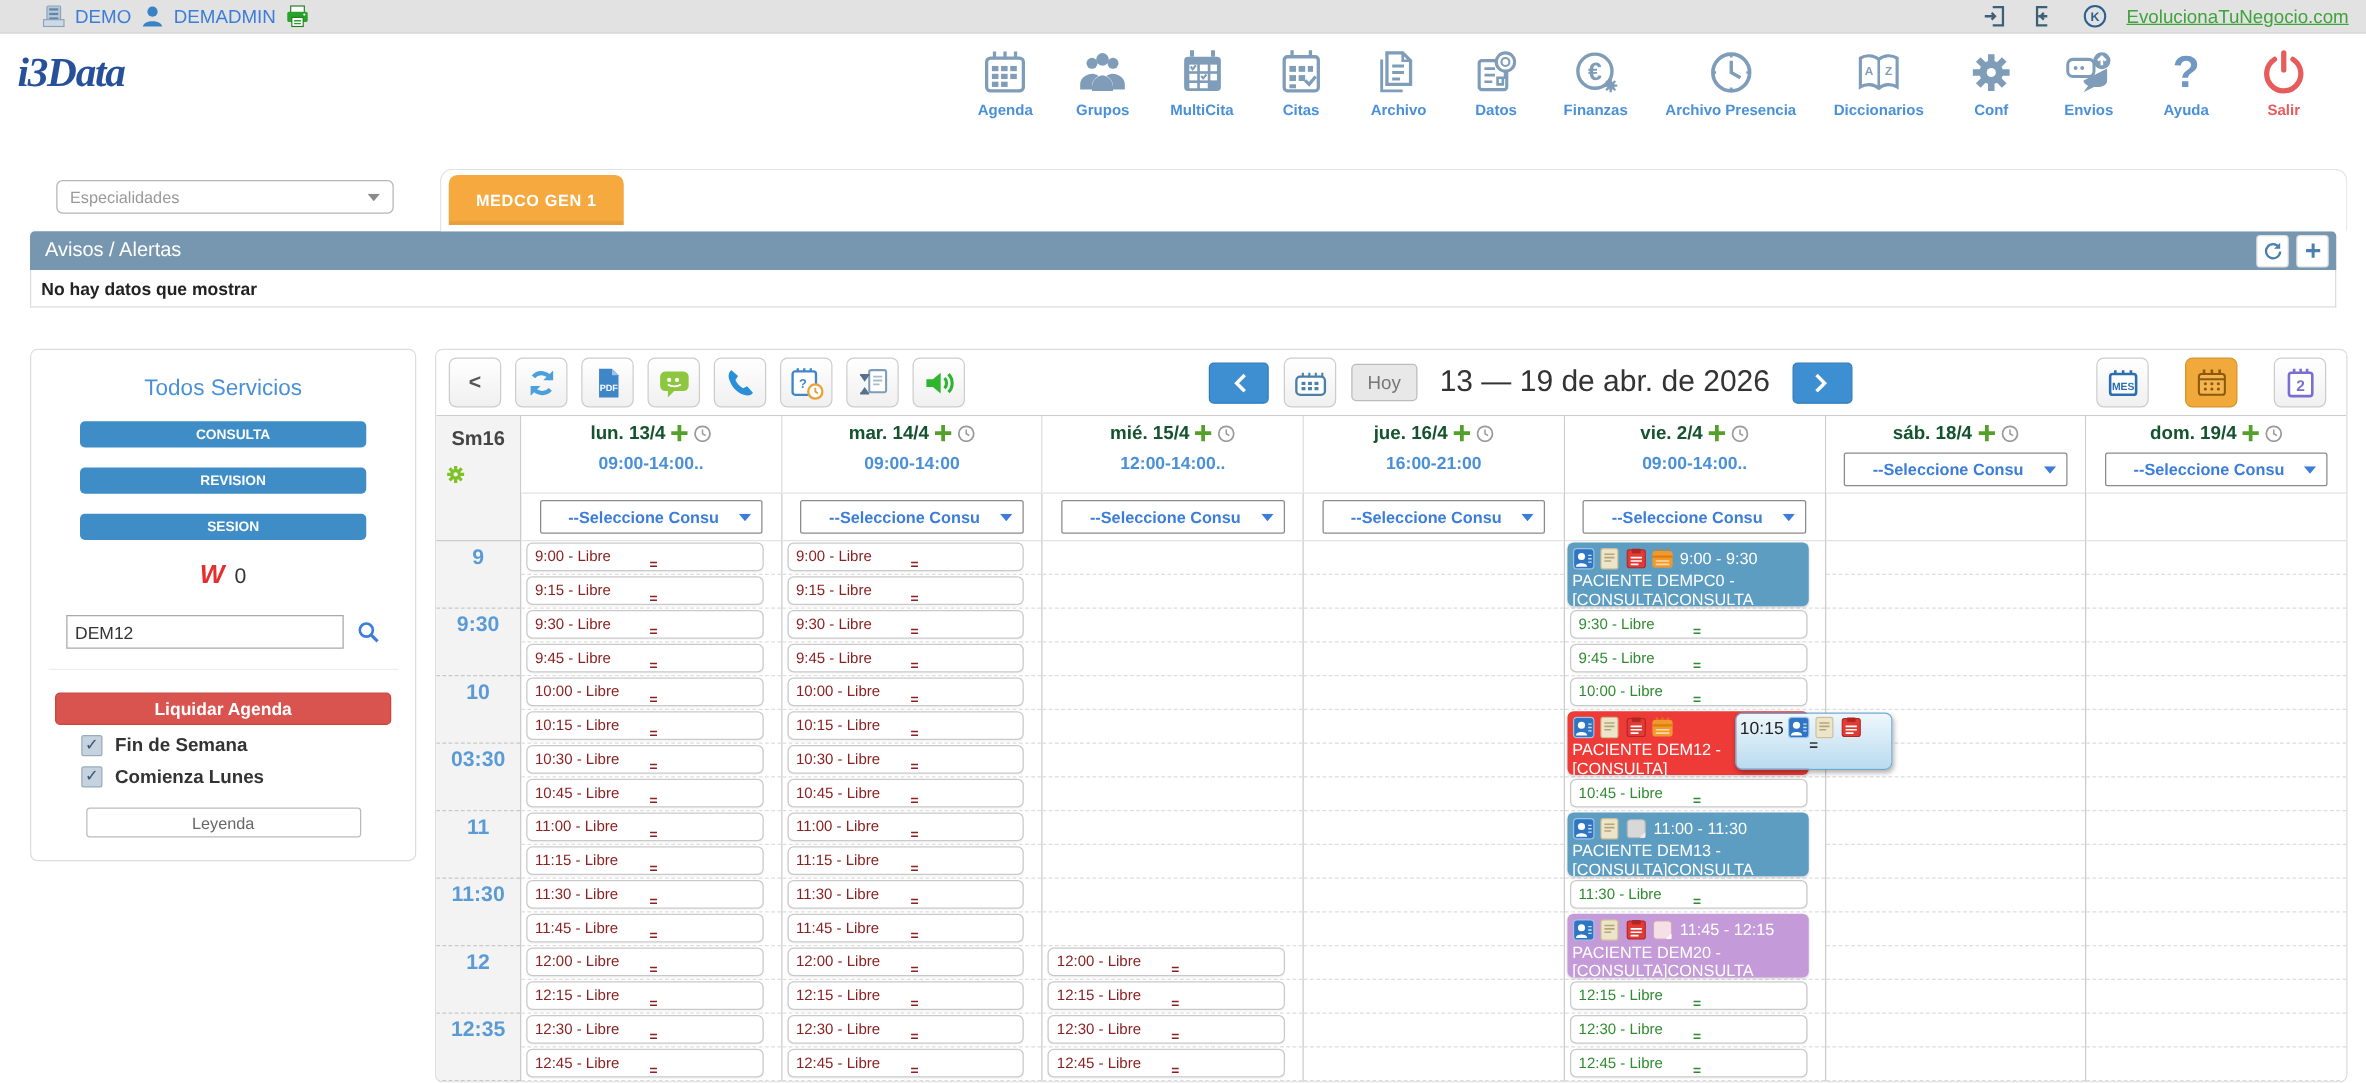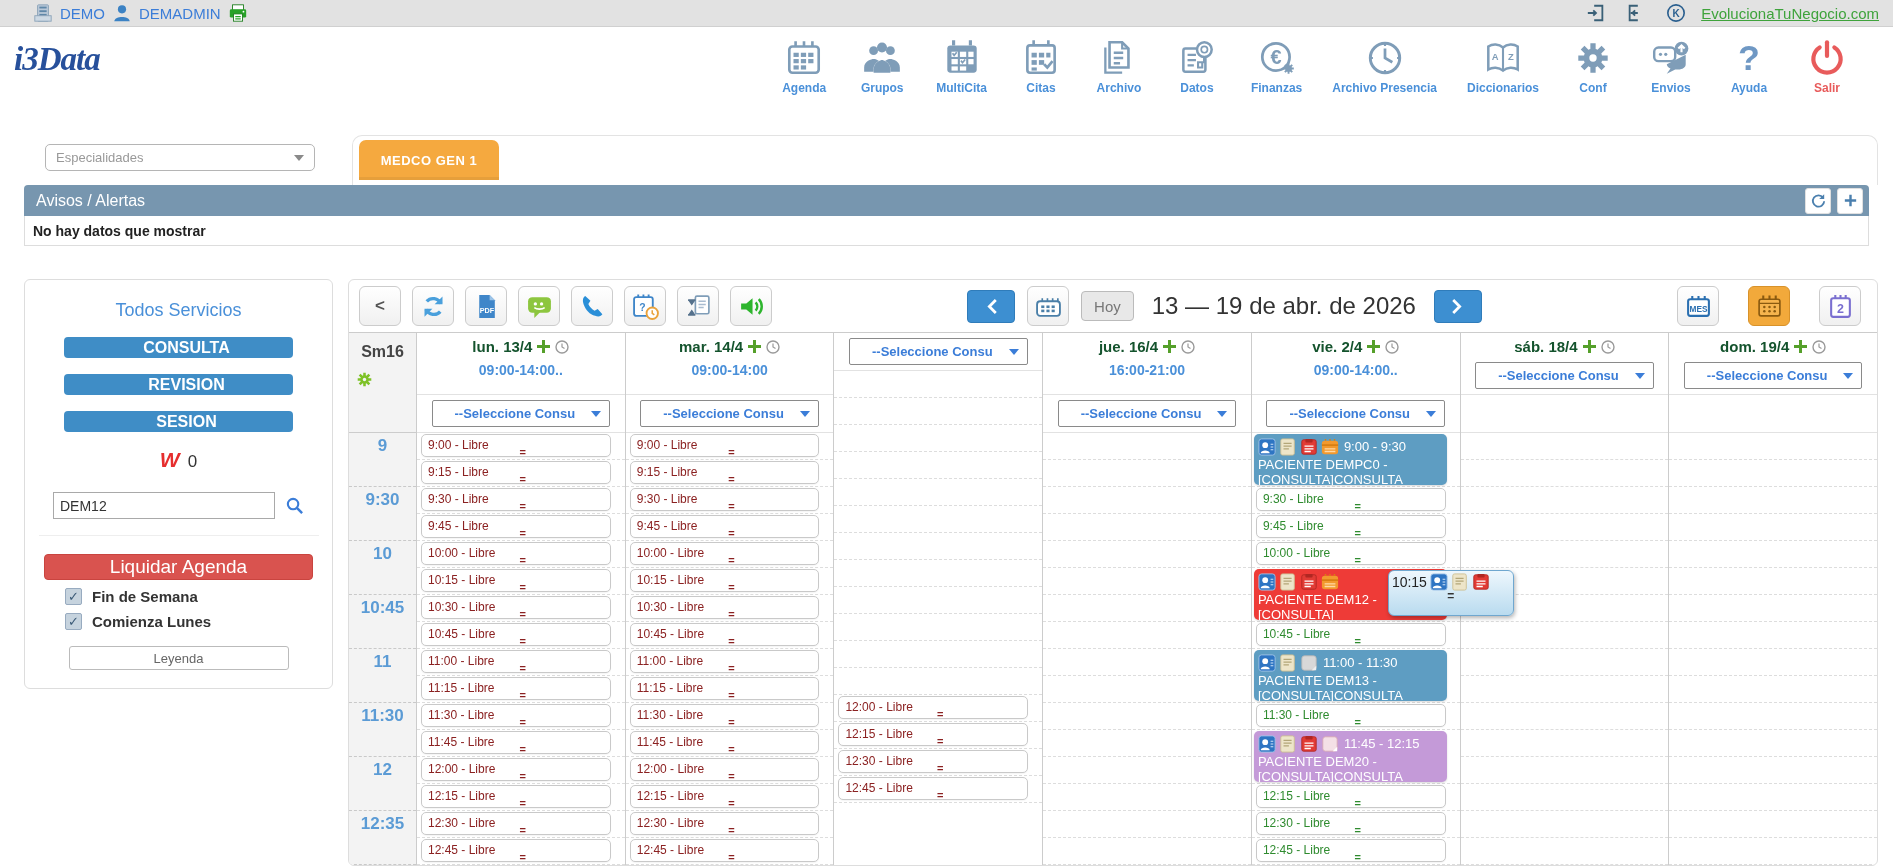--- a/index.html
+++ b/index.html
@@ -50,32 +50,32 @@
     display:flex; align-items:center; font-size:14px; font-weight:bold; color:#222; padding-left:8px; }
 
   
   .main { display:flex; align-items:flex-start; padding:0 15px 0 24px; margin-top:33px; gap:15px; }
 
   
   .side-card { width:309px; border:1px solid #ddd; border-radius:6px; background:#fff;
     padding:20px 0 18px 0; min-height:400px; }
   .side-title { text-align:center; color:#4a90d9; font-size:18px; margin-bottom:16px; }
   .svc-btn { display:block; width:229px; margin:0 auto 16px auto; height:21px; background:#3f8dc6;
-    border:none; border-radius:4px; color:#fff; font-weight:bold; font-size:16px;
+    border:none; border-radius:4px; color:#fff; font-weight:bold; font-size:11px;
     font-family:"Liberation Sans",sans-serif; cursor:pointer;padding-left:16px; }
   .wait-row { text-align:center; margin:6px 0 20px 0; font-size:17px; color:#333; }
   .wait-w { color:#e62e2e; font-weight:900; font-size:21px; font-style:italic; margin-right:8px; }
   .search-row { display:flex; align-items:center; justify-content:center; gap:10px;
     padding-bottom:16px; border-bottom:1px solid #eee; width:280px; margin:0 auto; }
   .search-input { width:222px; height:27px; border:1px solid #a9a9a9; font-size:14px;
     color:#333; padding:0 6px; font-family:"Liberation Sans",sans-serif; }
   .mag { width:19px; height:19px; display:inline-flex; cursor:pointer; }
   .liq-btn { display:block; width:269px; margin:18px auto 8px auto; height:26px; background:#d9534f;
-    border:1px solid #c9443f; border-radius:4px; color:#fff; font-size:19px;
-    font-family:"Liberation Sans",sans-serif; cursor:pointer; }
+    border:1px solid #c9443f; border-radius:4px; color:#fff; font-size:14px;
+    font-family:"Liberation Sans",sans-serif; cursor:pointer;font-weight:bold; }
   .cb-row { display:flex; align-items:center; gap:10px; margin:8px 0 0 40px; }
   .cb-box { width:17px; height:17px; background:#c6d3de; border:1px solid #98abc0; border-radius:2px;
     display:flex; align-items:center; justify-content:center; font-size:13px; font-weight:bold;
     color:#3b5a77; cursor:pointer; font-family:"DejaVu Sans",sans-serif; }
   .cb-label { font-size:15px; font-weight:bold; color:#333; }
   .ley-btn { display:block; width:220px; margin:16px auto 0 auto; height:24px; background:#fff;
     border:1px solid #bbb; border-radius:3px; color:#666; font-size:13px;
     font-family:"Liberation Sans",sans-serif; cursor:pointer; }
 
   
@@ -573,21 +573,21 @@
                 </g>
                 <circle cx="10" cy="10" r="5" fill="#7ec227"></circle>
                 <circle cx="10" cy="10" r="2" fill="#f3f3f3"></circle>
               </svg>
           </span>
         </div>
         <div id="time-gutter-cells">
             <div class="time-cell">9</div>
             <div class="time-cell">9:30</div>
             <div class="time-cell">10</div>
-            <div class="time-cell">10:45</div>
+            <div class="time-cell">03:30</div>
             <div class="time-cell">11</div>
             <div class="time-cell">11:30</div>
             <div class="time-cell">12</div>
             <div class="time-cell">12:35</div>
           </div>
       </div>
       <div class="grid-days" id="grid-days">
           <div class="day-col">
             <div class="day-head">
               <div class="day-title">
@@ -736,20 +736,35 @@
               </div>
               <div class="slot-row">
                 <div class="slot-box sr"><span>12:30 - Libre</span><span class="slot-handle">=</span></div>
               </div>
               <div class="slot-row">
                 <div class="slot-box sr"><span>12:45 - Libre</span><span class="slot-handle">=</span></div>
               </div>
             </div>
           </div>
           <div class="day-col">
+            <div class="day-head">
+              <div class="day-title">
+                <span>mié. 15/4</span>
+                <span class="dt-plus"></span>
+                <span class="dt-clock">
+                  <svg viewBox="0 0 14 14" width="14" height="14">
+                    <circle cx="7" cy="7" r="6" fill="#fff" stroke="#9a9a9a" stroke-width="1.4"></circle>
+                    <path d="M7 3.5V7l2.5 1.5" fill="none" stroke="#9a9a9a" stroke-width="1.2"></path>
+                  </svg>
+                </span>
+              </div>
+              <div class="day-sub">
+                <span class="day-hours">12:00-14:00..</span>
+              </div>
+            </div>
             <div class="sel-row">
               <div class="fake-select">
                 <span class="fs-text">--Seleccione Consu</span>
                 <span class="fs-chev">
                   <svg viewBox="0 0 10 6" width="10" height="6">
                     <path d="M0 0l5 6 5-6z" fill="#3b7dd8"></path>
                   </svg>
                 </span>
               </div>
             </div>

